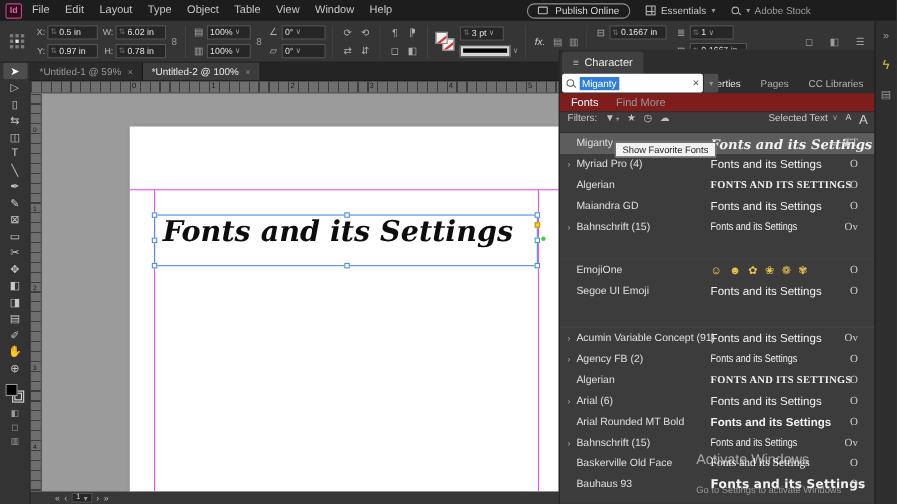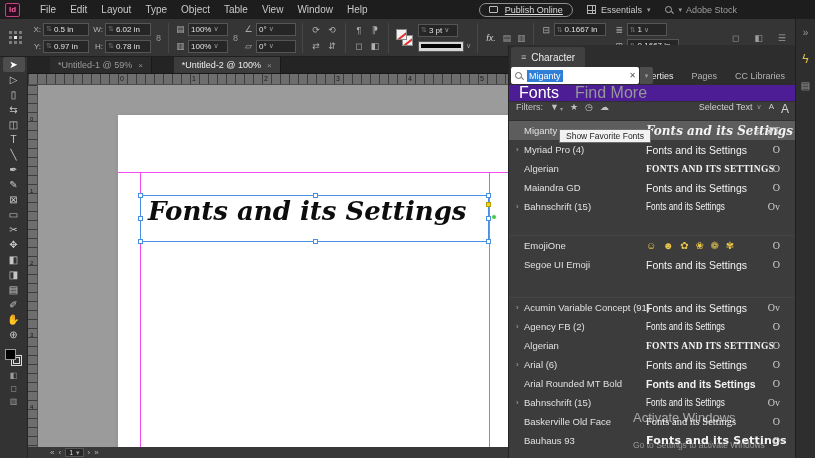--- a/index.html
+++ b/index.html
@@ -3,28 +3,28 @@
 <meta charset="utf-8">
 <style>
   * { margin:0; padding:0; box-sizing:border-box; }
   body { background:#222; }
   .app { position:relative; width:815px; height:458px; background:#3c3c3c; overflow:hidden;
          font-family:"Liberation Sans",sans-serif; color:#ddd; }
 
   
   .menubar { position:absolute; left:0; top:0; width:815px; height:19px; background:#1d1d1d;
              display:flex; align-items:center; font-size:10px; color:#c9c9c9; }
-  .app-icon { width:15px; height:14px; margin:0 13px 0 5px; background:#2a0d1e; border:1px solid #c0467f;
+  .app-icon { width:15px; height:14px; margin:0 2px 0 5px; background:#2a0d1e; border:1px solid #c0467f;
               color:#ef5fa0; font-size:8px; font-weight:bold; display:flex; align-items:center;
               justify-content:center; border-radius:2px; flex:none; }
   .menu-list { display:flex; }
   .menu-item { padding:0 7px; line-height:19px; cursor:default; }
   .menubar-right { margin-left:auto; display:flex; align-items:center; gap:14px; padding-right:78px; }
   .publish-btn { border:1px solid #8f8f8f; border-radius:9px; padding:1px 9px; font-size:9px;
-                 display:flex; gap:7px; align-items:center; color:#dcdcdc;text-decoration:underline; }
+                 display:flex; gap:7px; align-items:center; color:#dcdcdc; }
   .mini-monitor { width:9px; height:7px; border:1px solid #bdbdbd; border-radius:1px; }
   .workspace { display:flex; gap:5px; align-items:center; font-size:9px; }
   .ws-grid { width:9px; height:9px; border:1px solid #b5b5b5; position:relative; }
   .ws-grid::before { content:""; position:absolute; left:4px; top:0; bottom:0; width:1px; background:#b5b5b5; }
   .ws-grid::after  { content:""; position:absolute; top:4px; left:0; right:0; height:1px; background:#b5b5b5; }
   .stock-search { display:flex; gap:4px; align-items:center; font-size:9px; color:#9f9f9f; }
   .chev { font-size:7px; color:#9a9a9a; }
   .mag { width:10px; height:10px; position:relative; display:inline-block; flex:none; }
   .mag::before { content:""; position:absolute; left:1px; top:1px; width:5px; height:5px;
                  border:1px solid #666; border-radius:50%; }
@@ -73,21 +73,21 @@
   .tool.active { background:#4d4d4d; color:#fff; border-radius:2px; }
   .fs-widget { position:relative; width:17px; height:17px; margin:7px 0 3px; }
   .fs-fill { position:absolute; left:0; top:0; width:11px; height:11px; background:#000; border:1px solid #999; z-index:1; }
   .fs-stroke { position:absolute; right:0; bottom:0; width:11px; height:11px; border:3px double #dcdcdc; background:#333; }
   .leftbar .dim-ic { font-size:8px; margin:2px 0; }
 
   
   .tabbar { position:absolute; left:28px; top:57px; width:480px; height:17px; background:#242424;
             display:flex; border-bottom:1px solid #191919; }
   .doc-tab { display:flex; align-items:center; gap:6px; padding:0 8px; font-size:9px;
-             color:#9a9a9a; background:#2b2b2b; border-right:1px solid #191919;margin-left:22px; }
+             color:#9a9a9a; background:#2b2b2b; border-right:1px solid #191919; }
   .doc-tab.active { background:#3c3c3c; color:#ececec; }
   .tab-close { font-size:8px; color:#8f8f8f; }
 
   
   .ruler-h { position:absolute; left:28px; top:74px; width:480px; height:11px; background:#6e6e6e;
              border-bottom:1px solid #4c4c4c;
              background-image:repeating-linear-gradient(to right,#3d3d3d 0 1px,transparent 1px 9px); }
   .rnum { position:absolute; top:1px; font-size:7px; color:#191919; }
   .canvas { position:absolute; left:28px; top:85px; width:480px; height:362px; background:#9b9b9b; overflow:hidden; }
   .ruler-v { position:absolute; left:0; top:0; width:10px; height:362px; background:#6e6e6e;
@@ -126,21 +126,21 @@
   .char-tab { position:absolute; left:2px; top:2px; height:20px; background:#404040; border-radius:3px 3px 0 0;
               display:flex; align-items:center; gap:5px; padding:0 10px; font-size:10px; color:#ececec; }
   .ham { color:#bdbdbd; font-size:9px; }
   .search-row { position:absolute; left:2px; top:22px; width:142px; height:17px; display:flex; }
   .search-box { flex:1; background:#fff; border-radius:2px; display:flex; align-items:center; padding:0 3px; gap:3px; }
   .search-sel { background:#2f7fd6; color:#fff; font-size:9px; padding:0 2px; line-height:12px; }
   .search-clear { margin-left:auto; color:#555; font-size:8px; }
   .search-dd { width:14px; background:#4e4e4e; border-left:1px solid #2c2c2c; display:flex; align-items:center;
                justify-content:center; color:#ccc; border-radius:0 2px 2px 0; }
   .panel-tabs { position:absolute; left:0; top:40px; width:287px; height:17px; display:flex; gap:16px;
-                align-items:center; padding-left:10px; font-size:16px; background:#4c1d95;
+                align-items:center; padding-left:10px; font-size:10px; background:#7f1d1d;
                 border-bottom:1px solid #2f2f2f; }
   .ptab { color:#979797; } .ptab.active { color:#fff; }
   .filters-row { position:absolute; left:0; top:57px; width:287px; height:19px; display:flex; align-items:flex-start;
                  gap:7px; padding:0 7px; font-size:9px; color:#c4c4c4; border-bottom:1px solid #303030; }
   .ficon-btn { color:#c0c0c0; font-size:9px; display:flex; align-items:flex-end; gap:1px; }
   .tiny { font-size:6px; color:#9a9a9a; }
   .spacer { flex:1; }
   .sel-text { font-size:9px; color:#cfcfcf; display:flex; gap:4px; align-items:center; }
   .sizeA { color:#d2d2d2; } .a1 { font-size:8px; } .a2 { font-size:12px; }
   .font-list { position:absolute; left:0; top:76px; width:287px; height:337px; overflow:hidden; }

